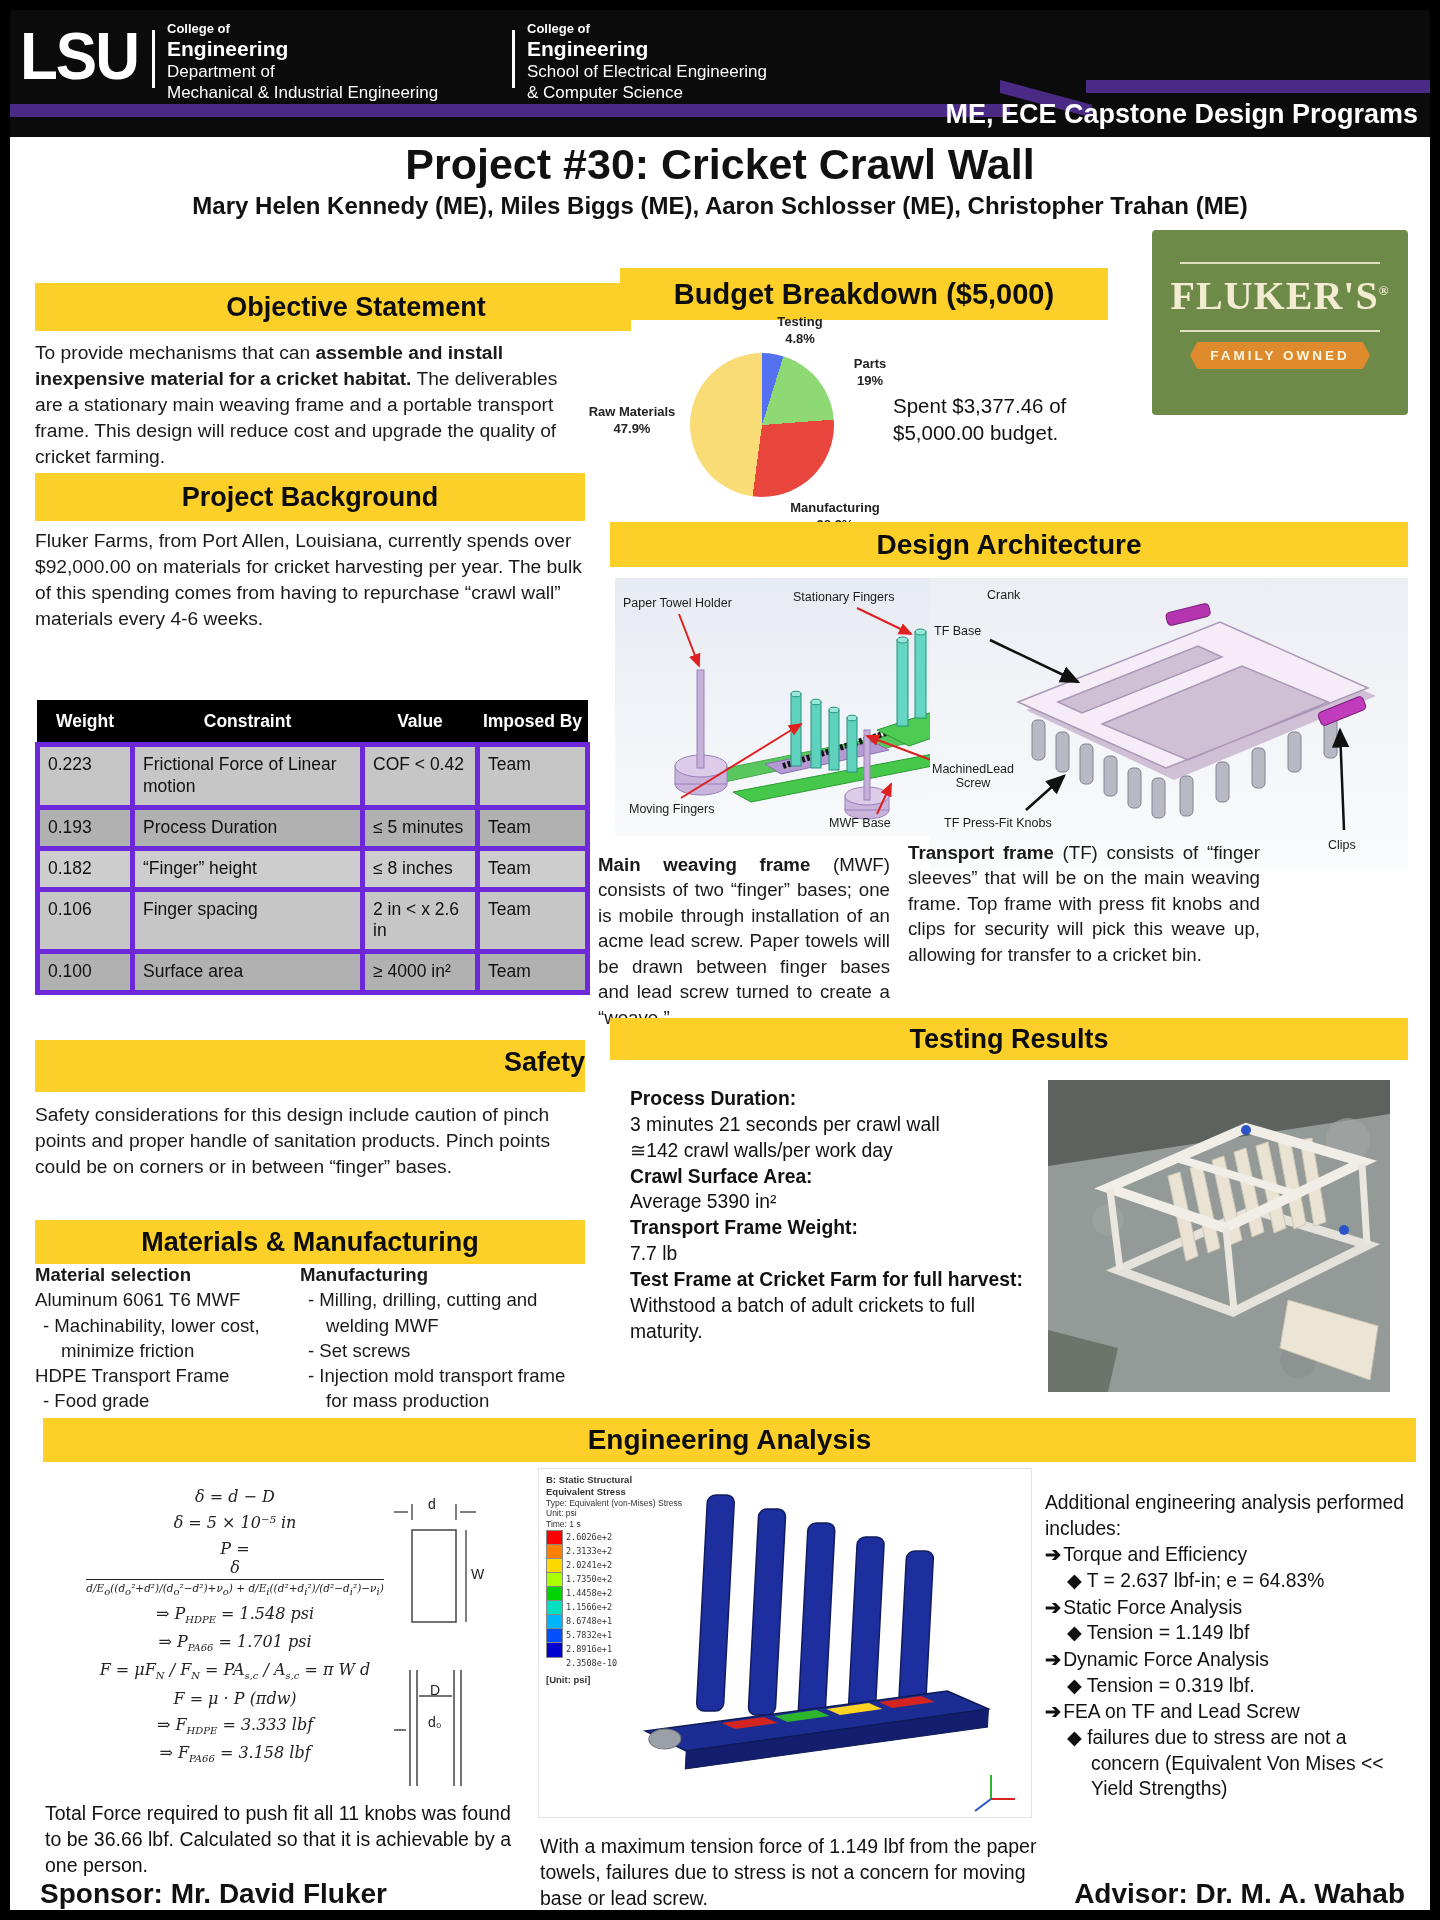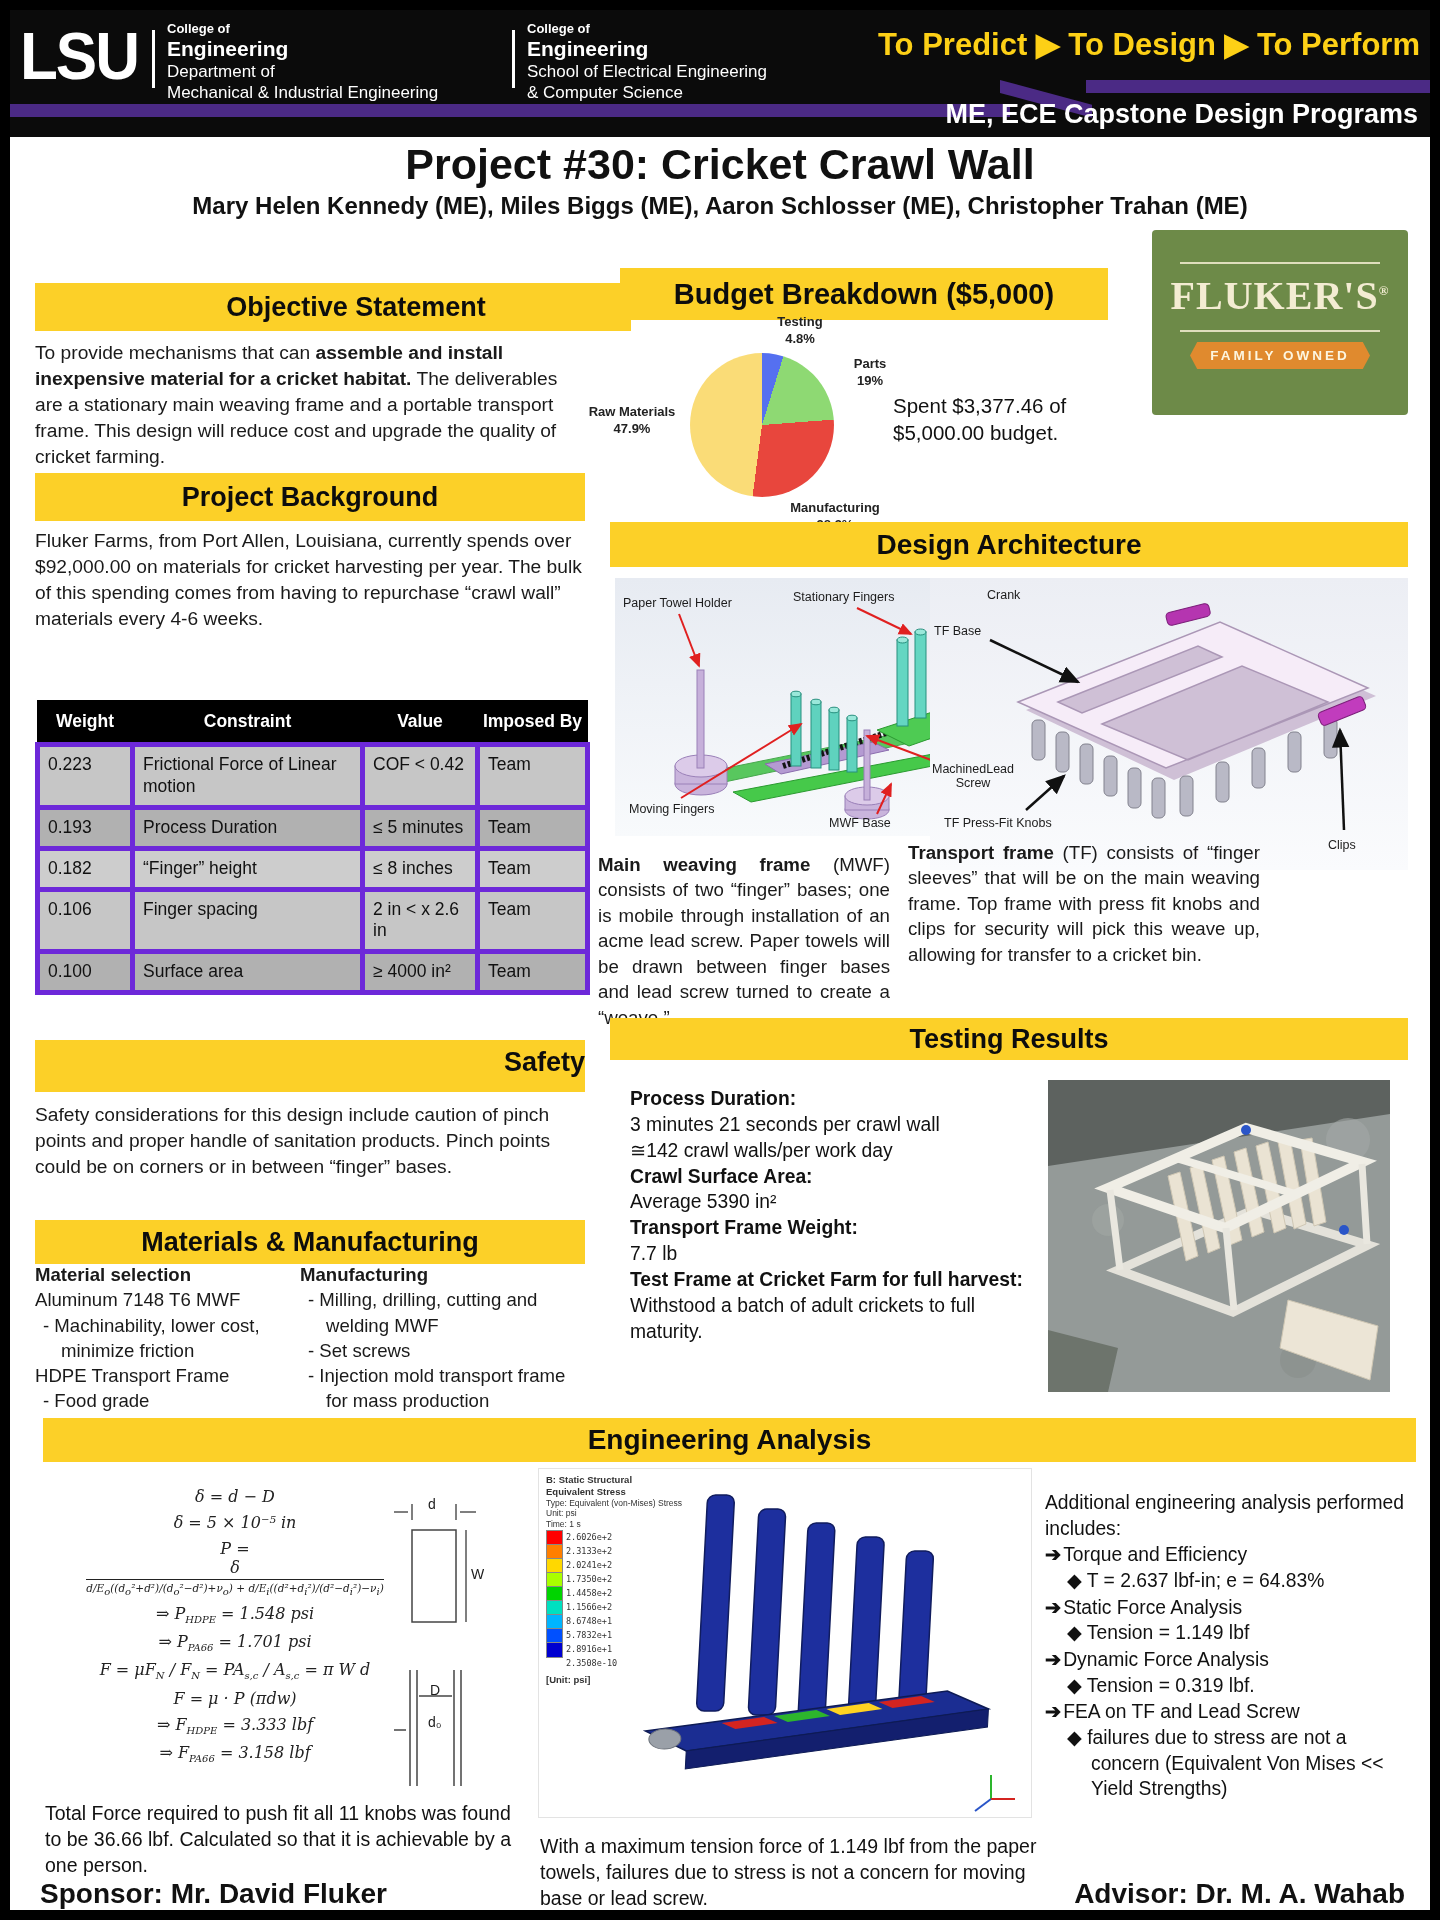--- a/index.html
+++ b/index.html
@@ -101,21 +101,20 @@
       <div class="c3">Department of</div>
       <div class="c4">Mechanical &amp; Industrial Engineering</div>
     </div>
     <div class="hdiv" style="left:512px;"></div>
     <div class="unit" style="left:527px;">
       <div class="c1">College of</div>
       <div class="c2">Engineering</div>
       <div class="c3">School of Electrical Engineering</div>
       <div class="c4">&amp; Computer Science</div>
     </div>
-    <div class="motto">To Predict ▶ To Design ▶ To Perform</div>
     <div class="pseg" style="left:0;top:104px;width:1010px;height:13px;"></div>
     <div class="pseg" style="left:1000px;top:80px;width:92px;height:13px;transform:skewY(15deg);transform-origin:left top;"></div>
     <div class="pseg" style="left:1086px;top:80px;width:354px;height:13px;"></div>
     <div class="program">ME, ECE Capstone Design Programs</div>
   </div>
 
   <div class="ptitle">Project #30: Cricket Crawl Wall</div>
   <div class="authors">Mary Helen Kennedy (ME), Miles Biggs (ME), Aaron Schlosser (ME), Christopher Trahan (ME)</div>
 
   <div class="ybar left" style="top:283px;padding-left:46px;">Objective Statement</div>
@@ -175,21 +174,21 @@
       </tbody>
   </table>
 
   <div class="ybar left" style="top:1040px;height:52px;line-height:44px;text-align:right;">Safety</div>
   <div class="body-txt" style="left:35px;top:1102px;width:550px;">Safety considerations for this design include caution of pinch points and proper handle of sanitation products. Pinch points could be on corners or in between “finger” bases.</div>
 
   <div class="ybar left" style="top:1220px;height:44px;line-height:44px;">Materials &amp; Manufacturing</div>
   <div class="body-txt" style="left:35px;top:1262px;width:252px;font-size:18.6px;">
     <div style="font-weight:800;">Material selection</div>
     <div>
-        <div>Aluminum 7148 T6 MWF</div>
+        <div>Aluminum 6061 T6 MWF</div>
         <div style="padding-left: 26px; text-indent: -18px;">-  Machinability, lower cost, minimize friction</div>
         <div>HDPE Transport Frame</div>
         <div style="padding-left: 26px; text-indent: -18px;">-  Food grade</div>
       </div>
   </div>
   <div class="body-txt" style="left:300px;top:1262px;width:292px;font-size:18.6px;">
     <div style="font-weight:800;">Manufacturing</div>
     <div>
         <div style="padding-left: 26px; text-indent: -18px;">-  Milling, drilling, cutting and welding MWF</div>
         <div style="padding-left: 26px; text-indent: -18px;">-  Set screws</div>

